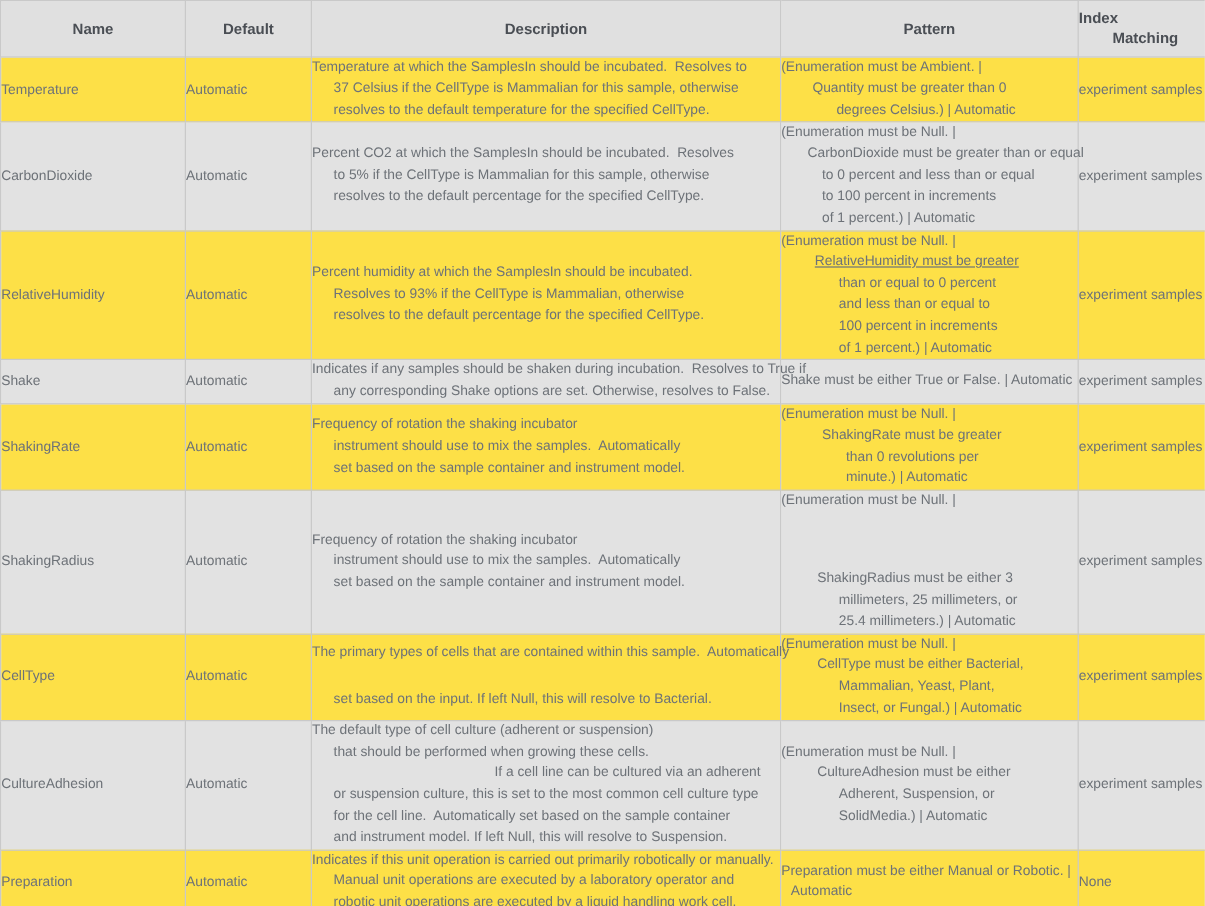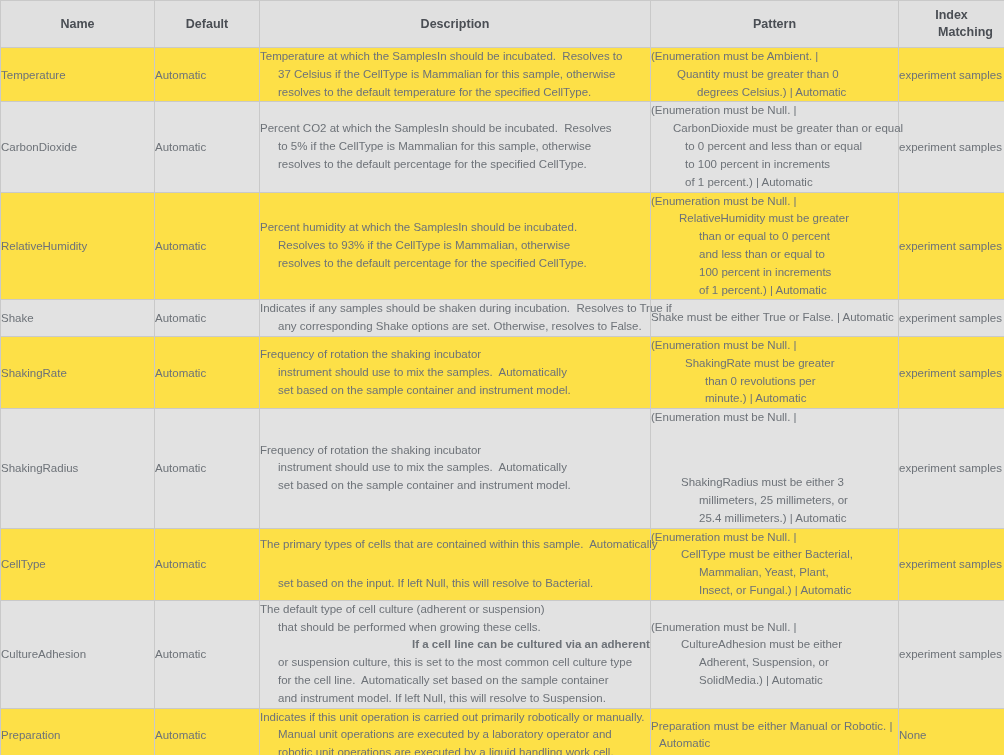--- a/index.html
+++ b/index.html
@@ -31,21 +31,21 @@
     color:#4a4e54;
     font-weight:bold;
     font-size:12.5px;
     text-align:center;
     height:46px;
     padding:6px 9px 6px 9px;
     vertical-align:middle;
     line-height:1.35;
   }
   thead th.th-index{
-    text-align:center;
+    text-align:left;
     padding-left:9px;
   }
   .th-line-2{display:block;padding-left:28px;}
 
   tbody tr.alt > td{background:#e2e2e2;}
   tbody tr.plain > td{background:#fde047;}
 
   td.cell-name, td.cell-default, td.cell-index{
     font-size:11.5px;
     padding:6px 9px;
@@ -124,21 +124,21 @@
       <tr class="plain">
         <td class="cell-name">RelativeHumidity</td>
         <td class="cell-default">Automatic</td>
         <td class="cell-desc">
           <span class="tl" style="padding-left: 0px;">Percent humidity at which the SamplesIn should be incubated.</span>
           <span class="tl" style="padding-left: 18px;">Resolves to 93% if the CellType is Mammalian, otherwise</span>
           <span class="tl" style="padding-left: 18px;">resolves to the default percentage for the specified CellType.</span>
         </td>
         <td class="cell-pattern">
           <span class="tl" style="padding-left: 0px;">(Enumeration must be Null. |</span>
-          <span class="tl" style="padding-left: 28px;">RelativeHumidity must be greater</span>
+          <span class="tl" style="padding-left: 28px; text-decoration: underline;">RelativeHumidity must be greater</span>
           <span class="tl" style="padding-left: 48px;">than or equal to 0 percent</span>
           <span class="tl" style="padding-left: 48px;">and less than or equal to</span>
           <span class="tl" style="padding-left: 48px;">100 percent in increments</span>
           <span class="tl" style="padding-left: 48px;">of 1 percent.) | Automatic</span>
         </td>
         <td class="cell-index">experiment samples</td>
       </tr>
       <tr class="alt">
         <td class="cell-name">Shake</td>
         <td class="cell-default">Automatic</td>
@@ -197,21 +197,21 @@
           <span class="tl" style="padding-left: 48px;">Insect, or Fungal.) | Automatic</span>
         </td>
         <td class="cell-index">experiment samples</td>
       </tr>
       <tr class="alt">
         <td class="cell-name">CultureAdhesion</td>
         <td class="cell-default">Automatic</td>
         <td class="cell-desc">
           <span class="tl" style="padding-left: 0px;">The default type of cell culture (adherent or suspension)</span>
           <span class="tl" style="padding-left: 18px;">that should be performed when growing these cells.</span>
-          <span class="tl" style="padding-left: 152px; font-weight: bold;">If a cell line can be cultured via an adherent</span>
+          <span class="tl" style="padding-left: 152px;">If a cell line can be cultured via an adherent</span>
           <span class="tl" style="padding-left: 18px;">or suspension culture, this is set to the most common cell culture type</span>
           <span class="tl" style="padding-left: 18px;">for the cell line.  Automatically set based on the sample container</span>
           <span class="tl" style="padding-left: 18px;">and instrument model. If left Null, this will resolve to Suspension.</span>
         </td>
         <td class="cell-pattern">
           <span class="tl" style="padding-left: 0px;">(Enumeration must be Null. |</span>
           <span class="tl" style="padding-left: 30px;">CultureAdhesion must be either</span>
           <span class="tl" style="padding-left: 48px;">Adherent, Suspension, or</span>
           <span class="tl" style="padding-left: 48px;">SolidMedia.) | Automatic</span>
         </td>

